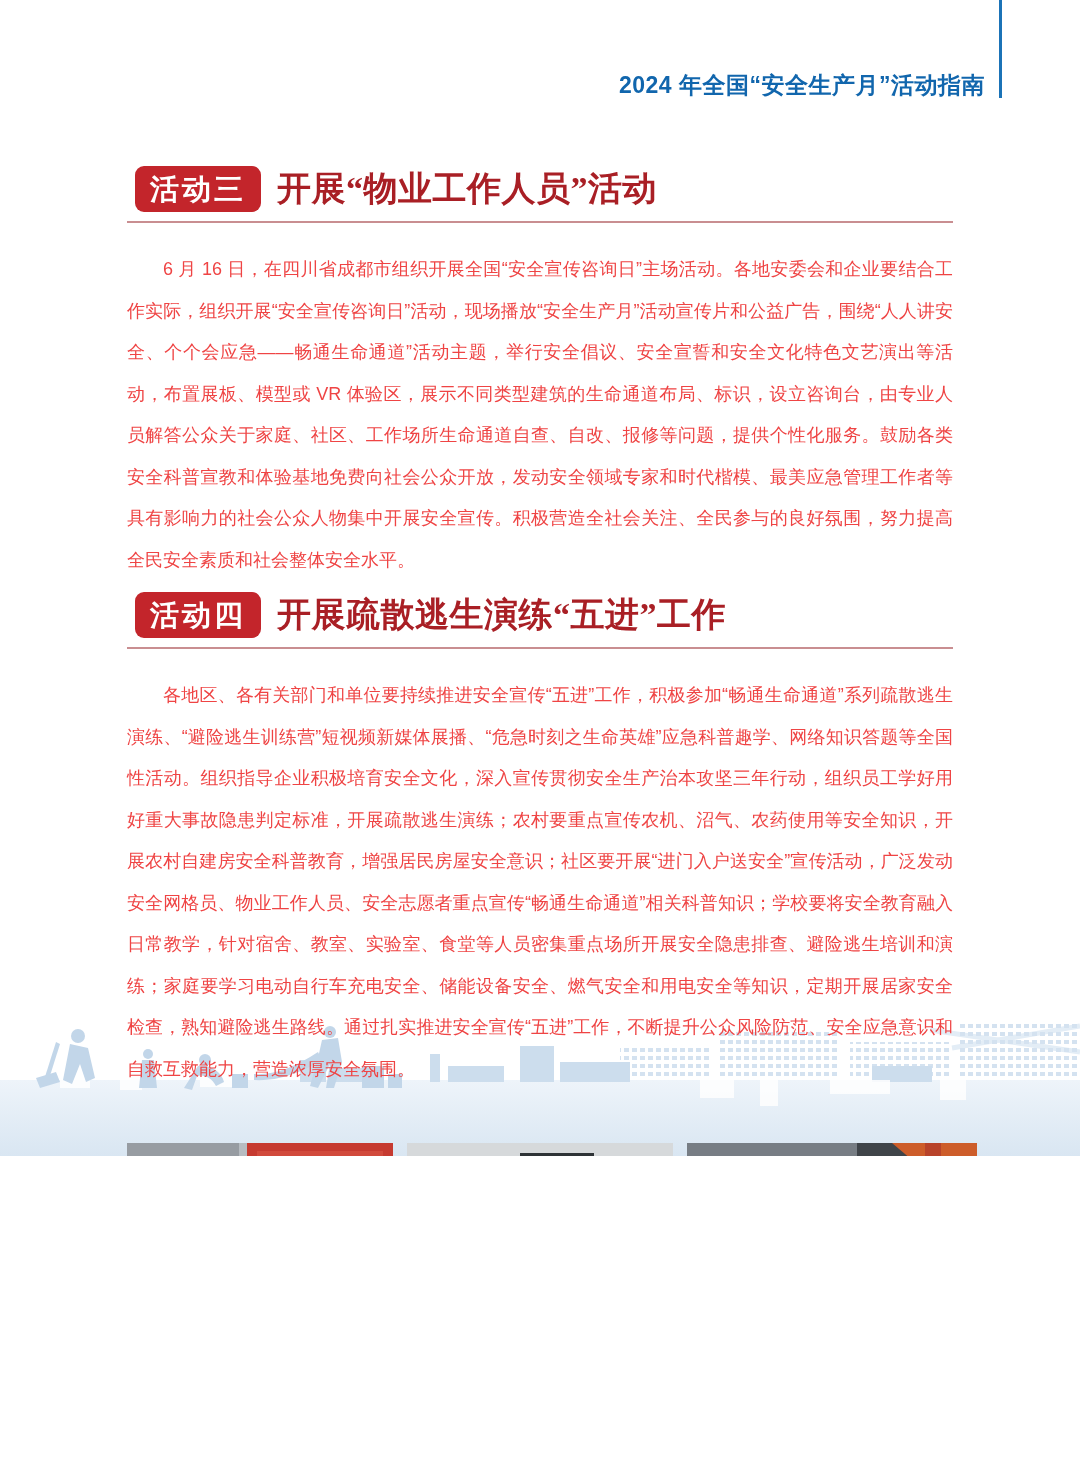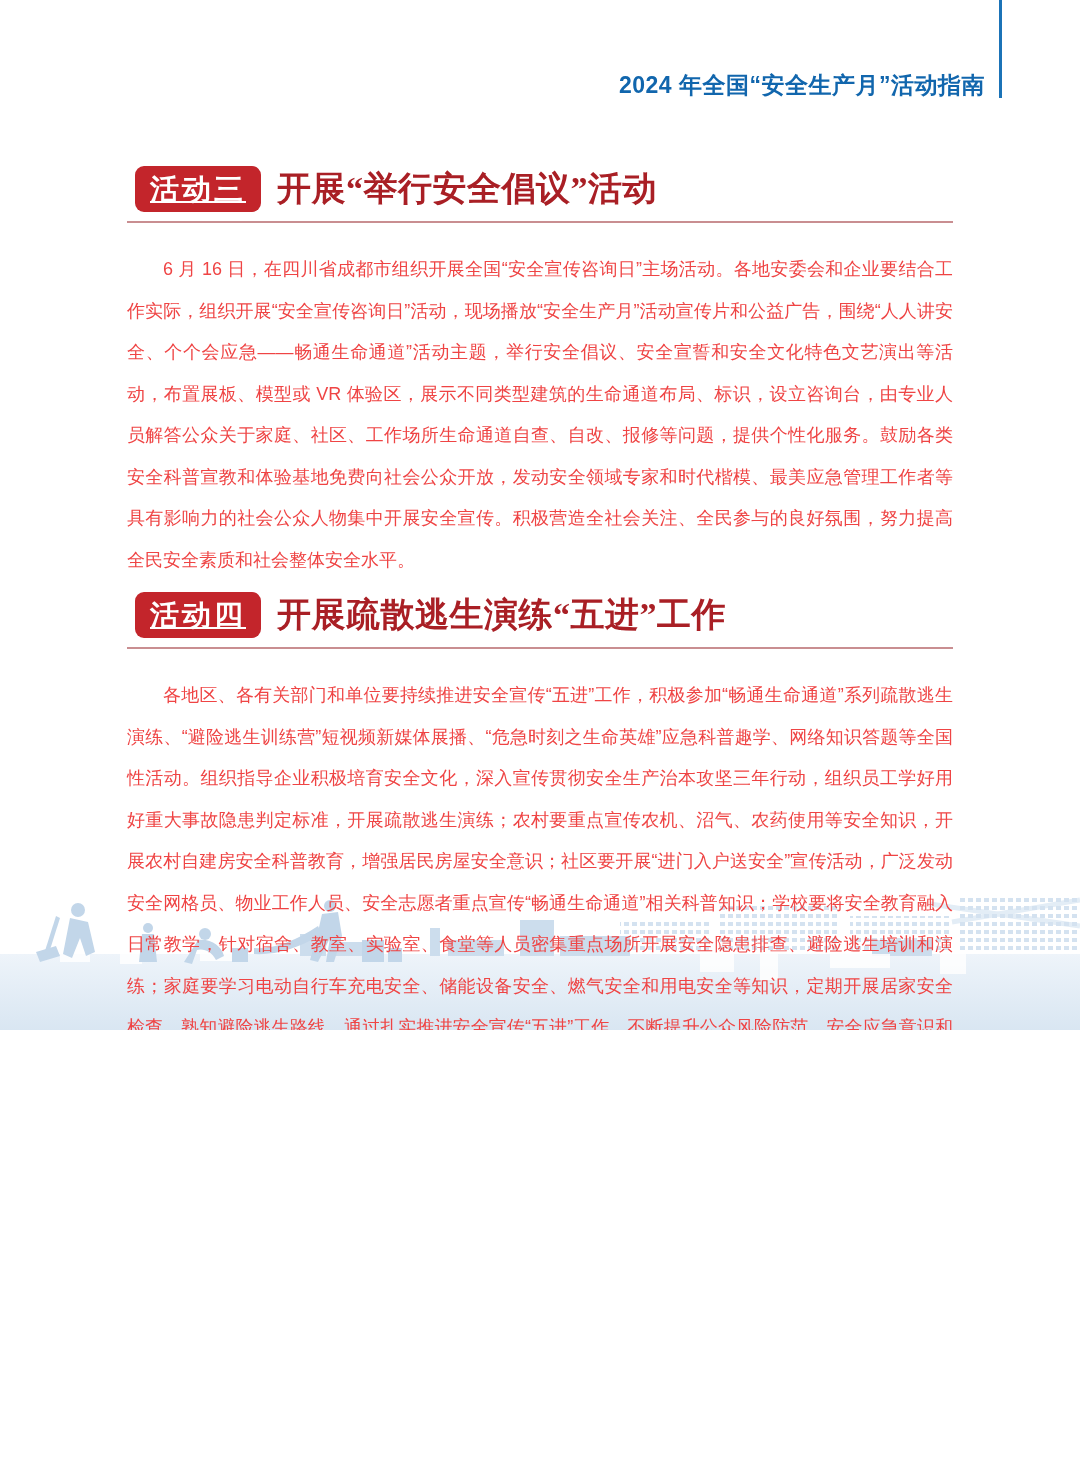--- a/index.html
+++ b/index.html
@@ -1,17 +1,17 @@
 <!DOCTYPE html>
 <html><head>
 <meta charset="utf-8">
 <style>
   html,body{margin:0;padding:0;background:#ffffff;}
   .page{
-    position:relative;width:1080px;height:1030px;background:#ffffff;
+    position:relative;width:1080px;height:1156px;background:#ffffff;
     overflow:hidden;font-family:"Liberation Sans",sans-serif;
   }
   
   .header-title{
     position:absolute;top:70px;right:95px;
     font-size:23px;font-weight:700;color:#1166ad;letter-spacing:.5px;
     white-space:nowrap;
   }
   .top-rule{position:absolute;left:999px;top:0;width:3px;height:98px;background:#1b73b7;}
   .bottom-rule{position:absolute;left:999px;top:1380px;width:3px;height:86px;background:#1b73b7;z-index:5;}
@@ -22,21 +22,21 @@
   .section{position:absolute;left:0;width:826px;}
   .section-1{top:0;}
   .section-2{top:426px;}
   .sec-head{
     display:flex;align-items:center;gap:16px;
     border-bottom:2px solid #c98e91;padding-bottom:9px;padding-left:8px;
   }
   .badge{
     display:inline-block;background:#c3252b;color:#ffffff;
     font-size:29px;font-weight:700;letter-spacing:3px;
-    line-height:46px;padding:0 15px;border-radius:9px;white-space:nowrap;text-decoration:underline;
+    line-height:46px;padding:0 15px;border-radius:9px;white-space:nowrap;
   }
   .sec-title{
     margin:0;font-family:"Liberation Serif",serif;font-weight:700;
     font-size:34px;color:#a91f25;letter-spacing:.5px;white-space:nowrap;
   }
   .body-text{
     margin:26px 0 0 0;font-size:18px;line-height:41.5px;color:#ef4444;
     text-align:justify;text-indent:2em;
   }
 
@@ -57,21 +57,21 @@
 <div class="page">
 
   <div class="header-title">2024 年全国“安全生产月”活动指南</div>
   <div class="top-rule"></div>
 
   <div class="content">
 
     <section class="section section-1">
       <div class="sec-head">
         <span class="badge">活动三</span>
-        <h2 class="sec-title">开展“举行安全倡议”活动</h2>
+        <h2 class="sec-title">开展“物业工作人员”活动</h2>
       </div>
       <p class="body-text">6 月 16 日，在四川省成都市组织开展全国“安全宣传咨询日”主场活动。各地安委会和企业要结合工作实际，组织开展“安全宣传咨询日”活动，现场播放“安全生产月”活动宣传片和公益广告，围绕“人人讲安全、个个会应急——畅通生命通道”活动主题，举行安全倡议、安全宣誓和安全文化特色文艺演出等活动，布置展板、模型或 VR 体验区，展示不同类型建筑的生命通道布局、标识，设立咨询台，由专业人员解答公众关于家庭、社区、工作场所生命通道自查、自改、报修等问题，提供个性化服务。鼓励各类安全科普宣教和体验基地免费向社会公众开放，发动安全领域专家和时代楷模、最美应急管理工作者等具有影响力的社会公众人物集中开展安全宣传。积极营造全社会关注、全民参与的良好氛围，努力提高全民安全素质和社会整体安全水平。</p>
     </section>
 
     <section class="section section-2">
       <div class="sec-head">
         <span class="badge">活动四</span>
         <h2 class="sec-title">开展疏散逃生演练“五进”工作</h2>
       </div>
       <p class="body-text">各地区、各有关部门和单位要持续推进安全宣传“五进”工作，积极参加“畅通生命通道”系列疏散逃生演练、“避险逃生训练营”短视频新媒体展播、“危急时刻之生命英雄”应急科普趣学、网络知识答题等全国性活动。组织指导企业积极培育安全文化，深入宣传贯彻安全生产治本攻坚三年行动，组织员工学好用好重大事故隐患判定标准，开展疏散逃生演练；农村要重点宣传农机、沼气、农药使用等安全知识，开展农村自建房安全科普教育，增强居民房屋安全意识；社区要开展“进门入户送安全”宣传活动，广泛发动安全网格员、物业工作人员、安全志愿者重点宣传“畅通生命通道”相关科普知识；学校要将安全教育融入日常教学，针对宿舍、教室、实验室、食堂等人员密集重点场所开展安全隐患排查、避险逃生培训和演练；家庭要学习电动自行车充电安全、储能设备安全、燃气安全和用电安全等知识，定期开展居家安全检查，熟知避险逃生路线。通过扎实推进安全宣传“五进”工作，不断提升公众风险防范、安全应急意识和自救互救能力，营造浓厚安全氛围。</p>

